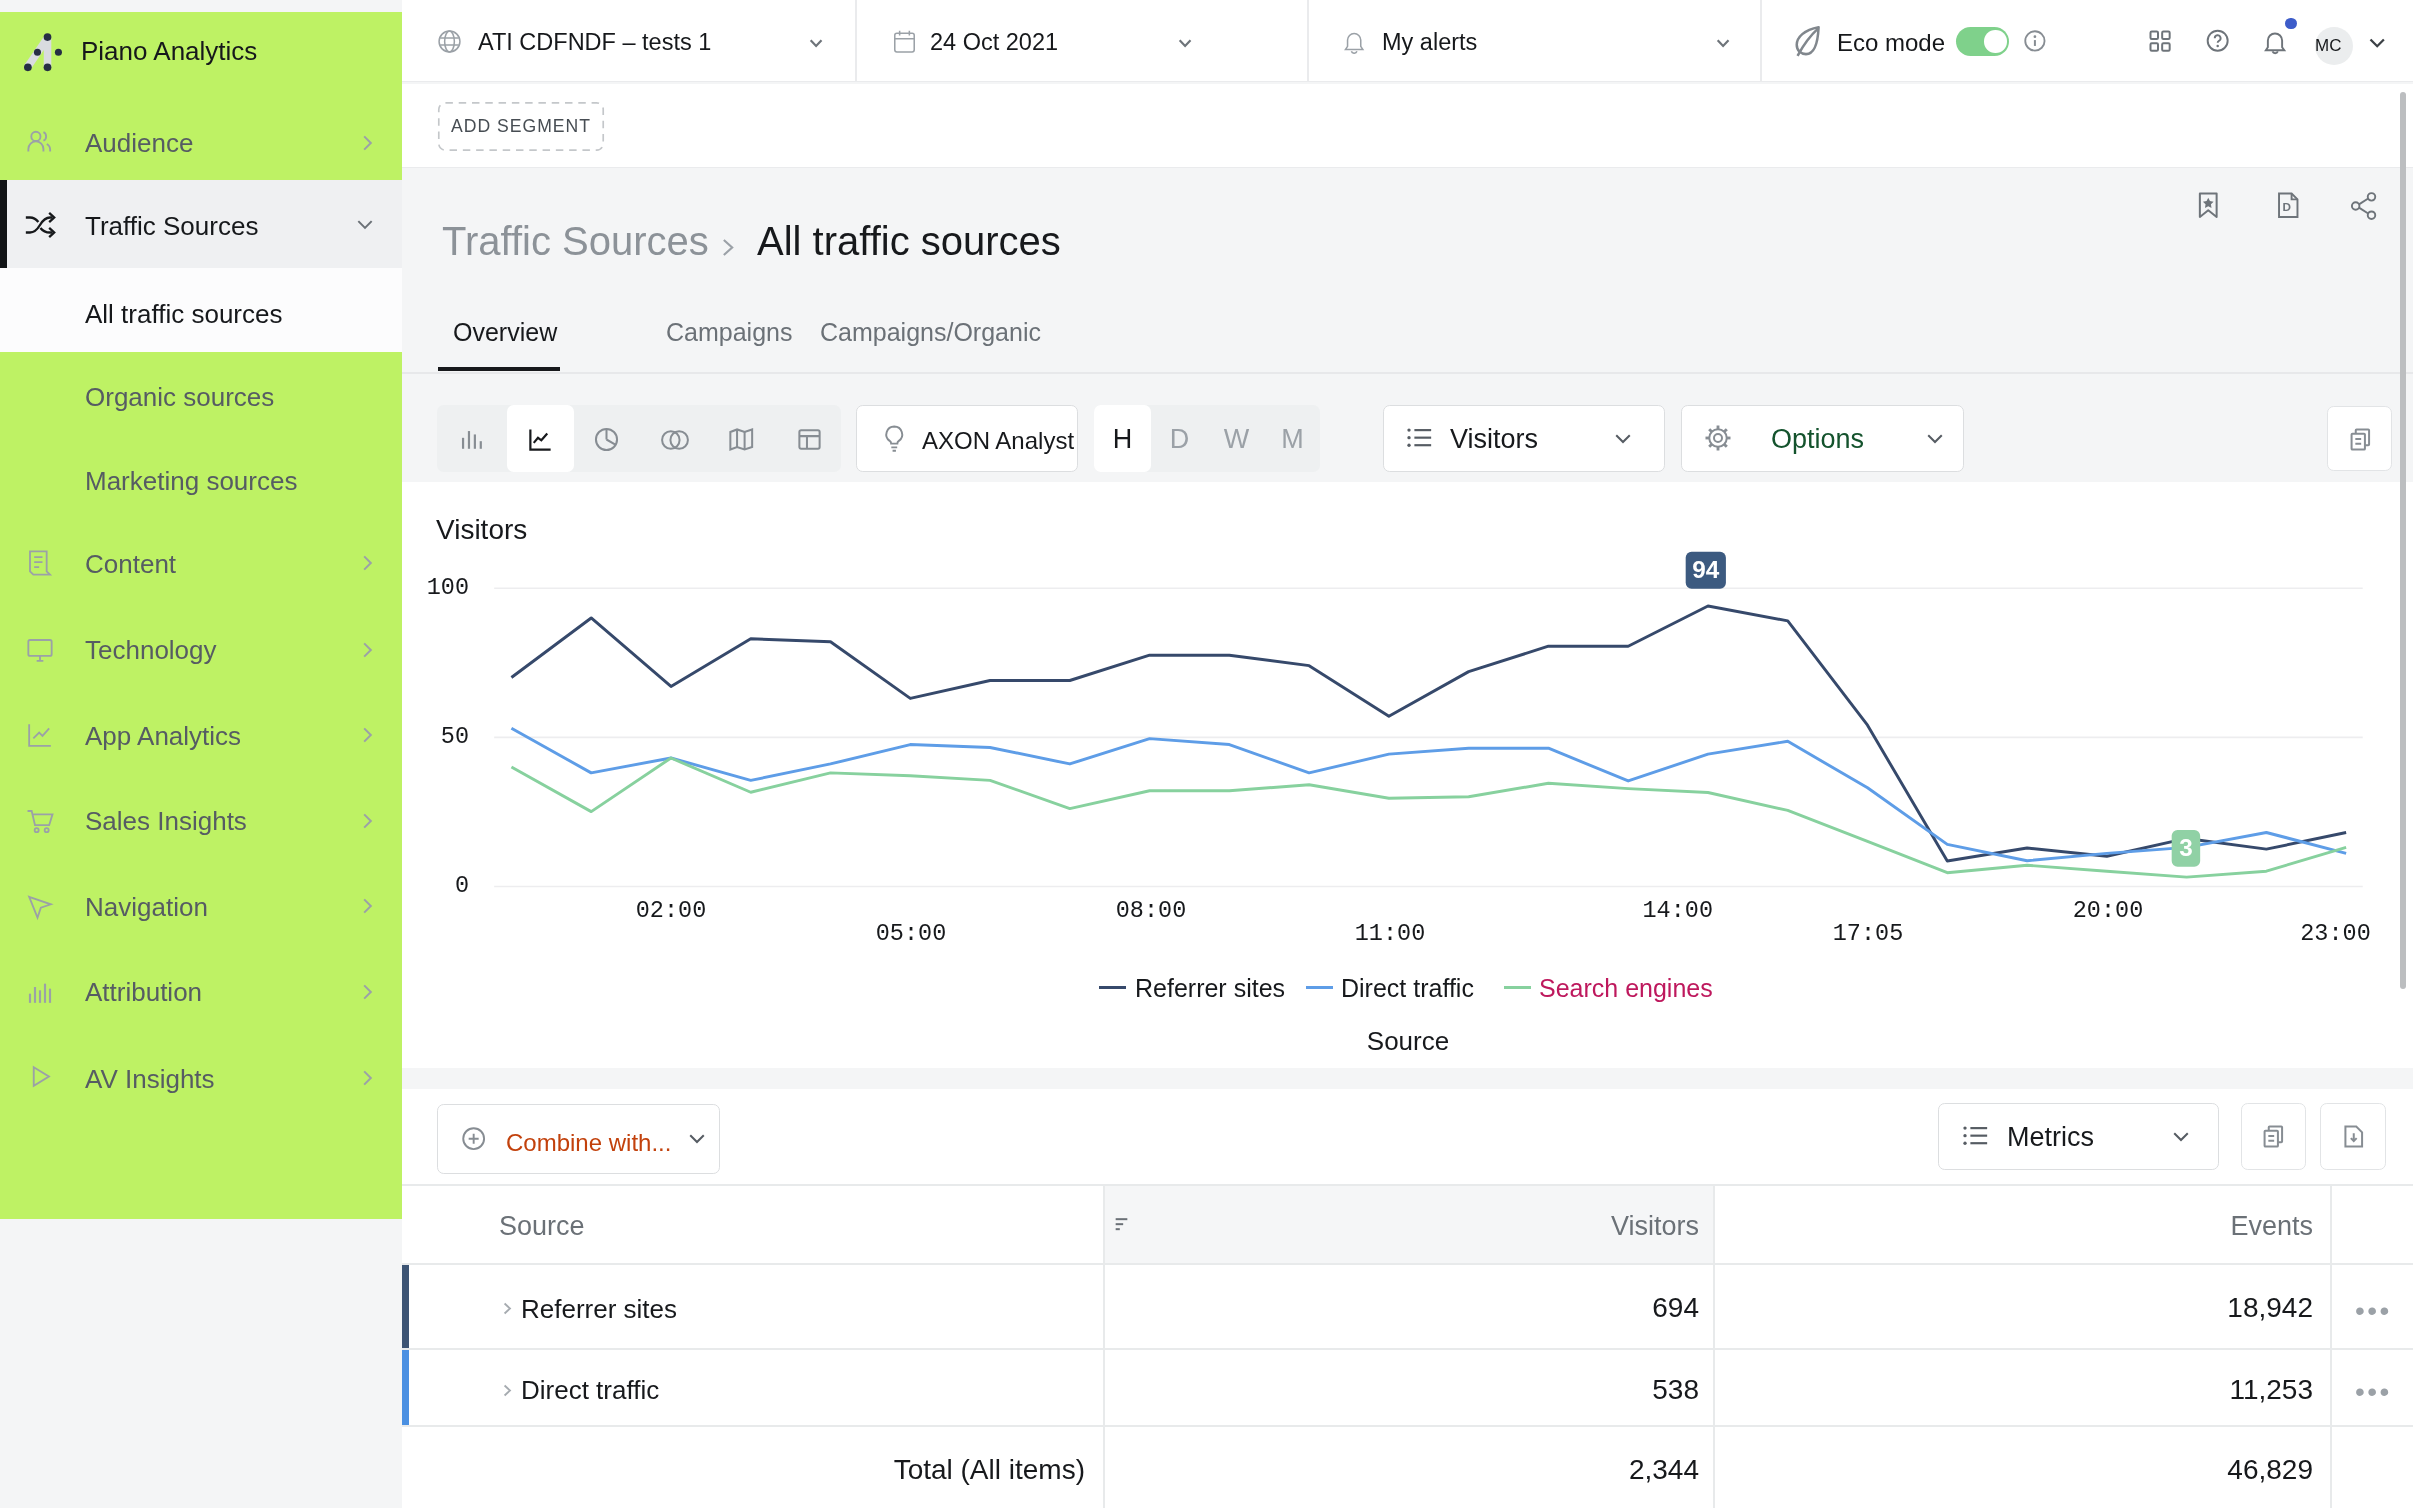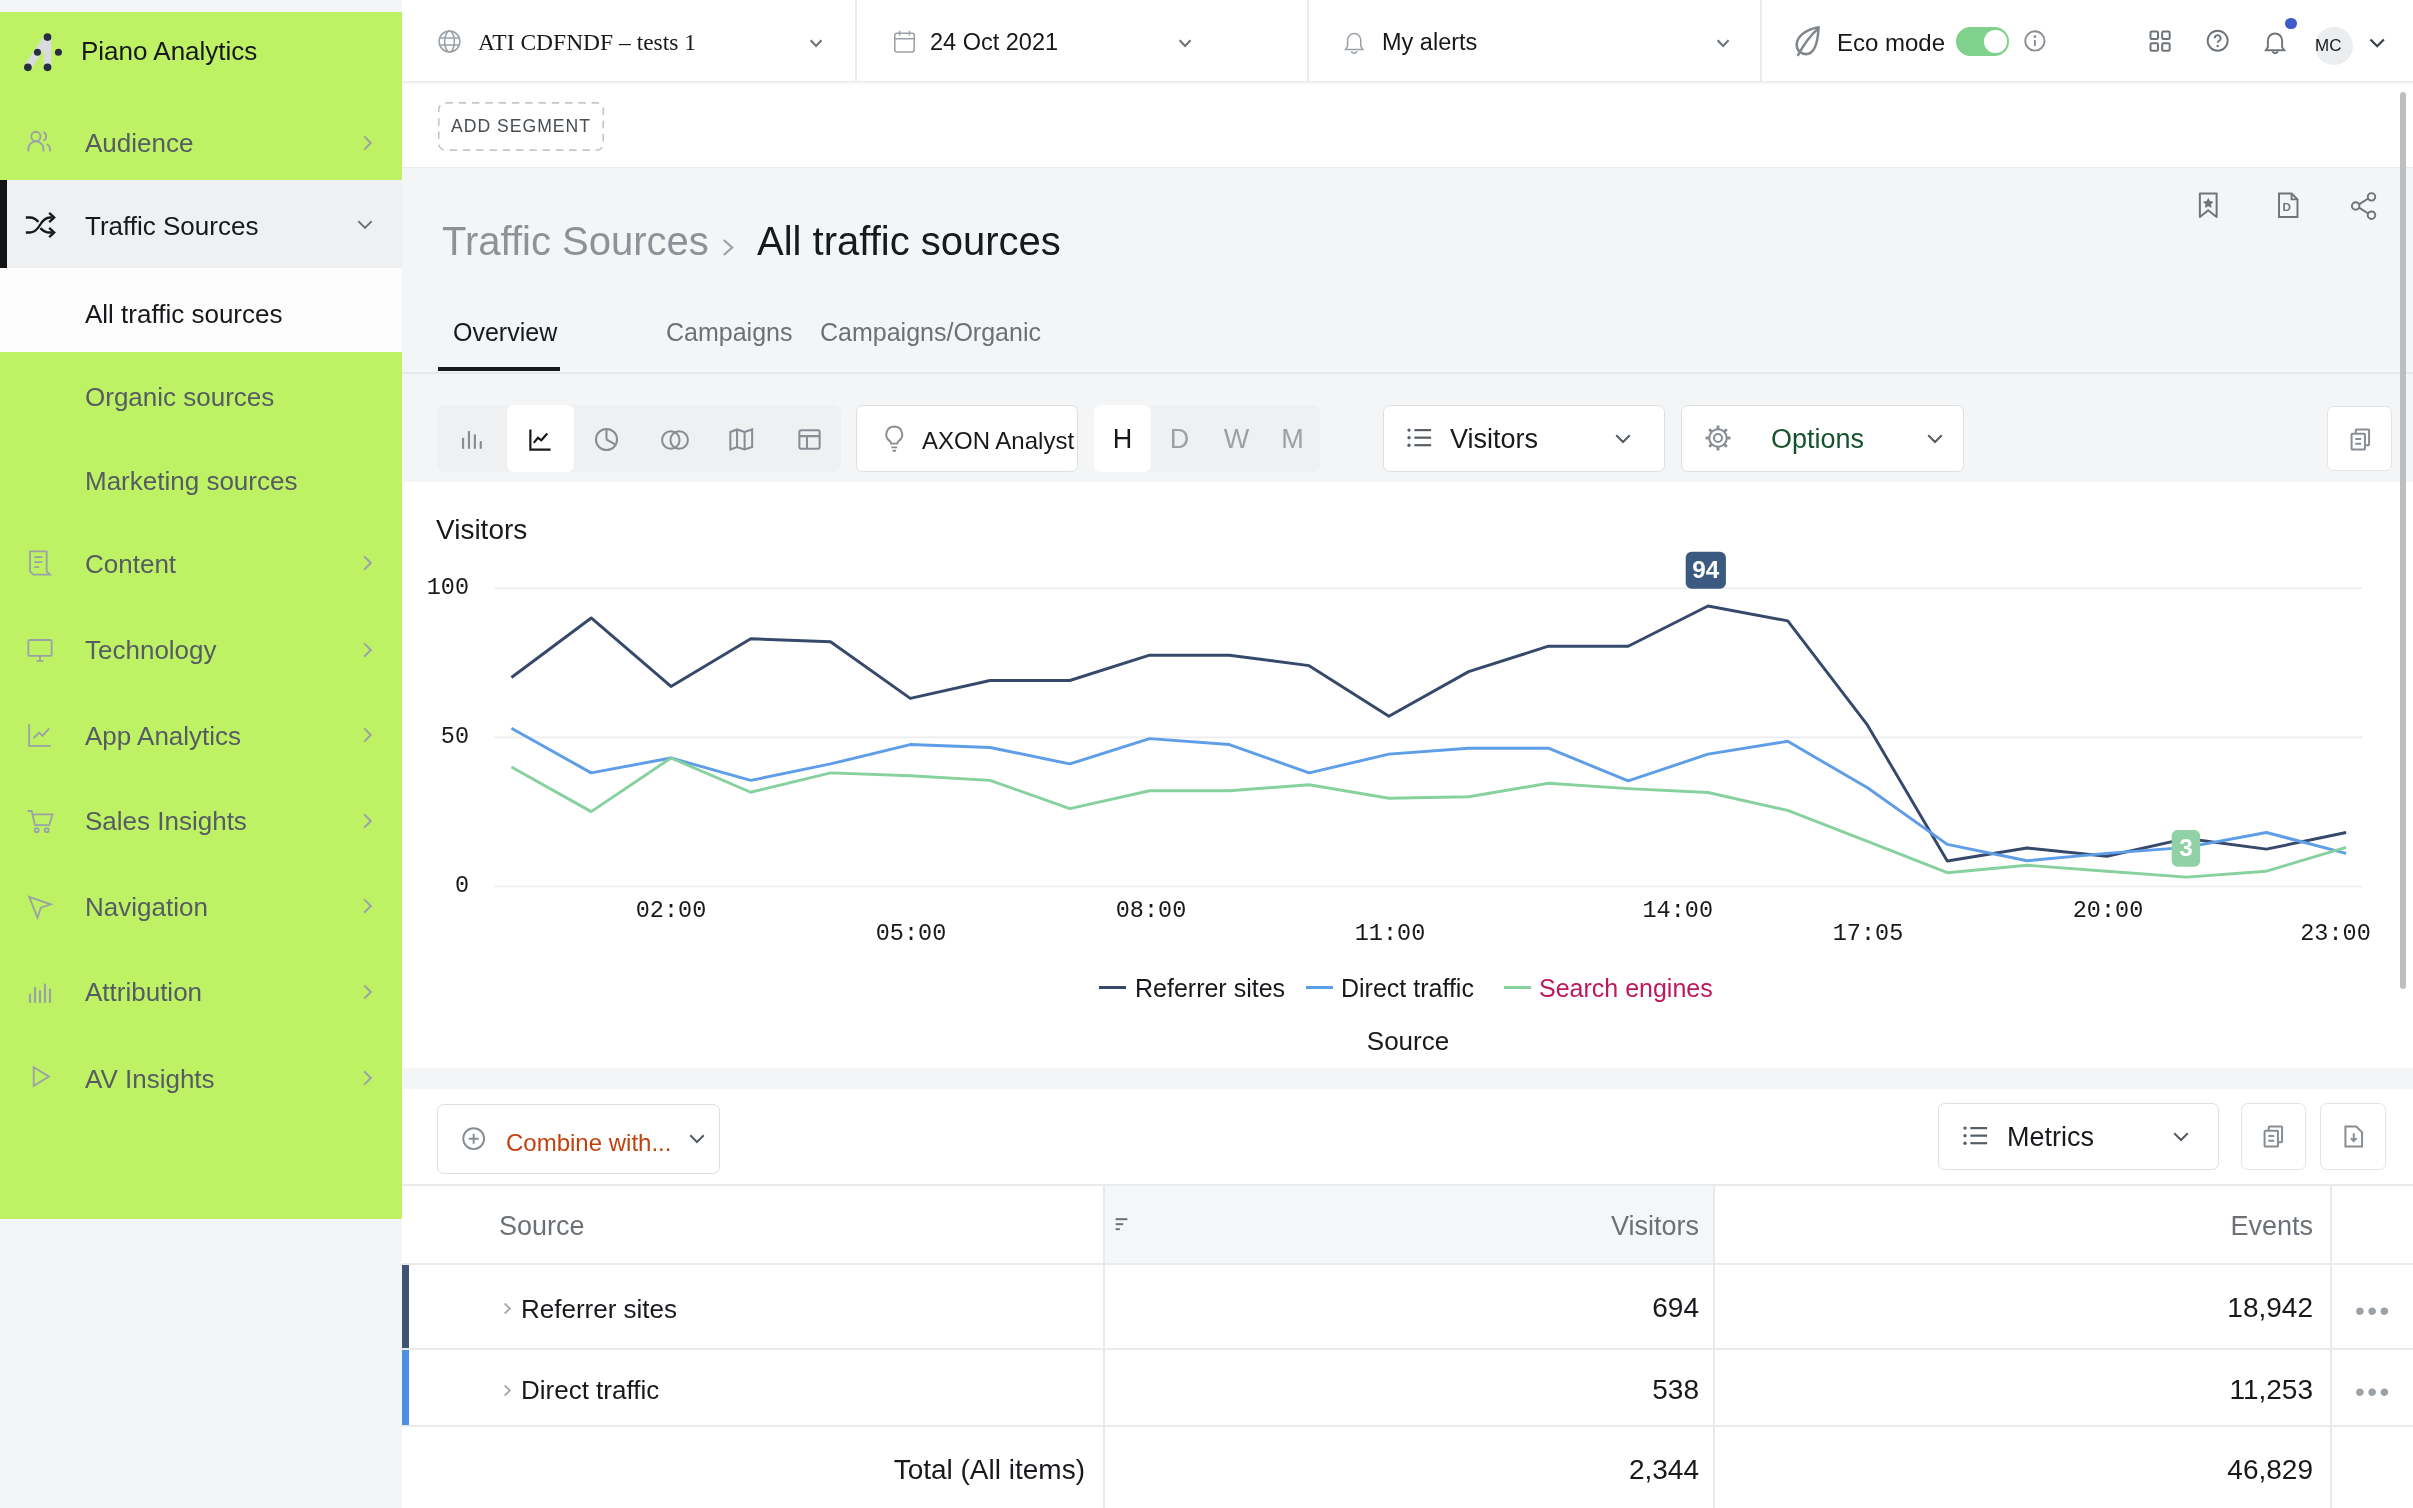--- a/index.html
+++ b/index.html
@@ -125,21 +125,21 @@
   <div class="abs" id="topbar" style="left:402px;top:0;width:2011px;height:82px;background:#fff;border-bottom:1.7px solid #eaebed;">
     <div class="abs" style="left:453px;top:0;width:1.7px;height:82px;background:#eaebed;"></div>
     <div class="abs" style="left:905px;top:0;width:1.7px;height:82px;background:#eaebed;"></div>
     <div class="abs" style="left:1358px;top:0;width:1.7px;height:82px;background:#eaebed;"></div>
 
     <svg class="abs ic" style="left:35px;top:29px;" width="25" height="25" viewBox="0 0 36 36">
       <circle cx="18" cy="18" r="15"></circle>
       <ellipse cx="18" cy="18" rx="7" ry="15"></ellipse>
       <path d="M4.5 13 h27 M4.5 23 h27"></path>
     </svg>
-    <div class="abs" style="left:76px;top:29px;font-size:23.5px;color:#16181b;font-family:Liberation Serif, serif;">ATI CDFNDF – tests 1</div>
+    <div class="abs" style="left:76px;top:29px;font-size:23.5px;color:#16181b;">ATI CDFNDF – tests 1</div>
     <svg class="abs" style="left:407px;top:38px;" width="14.2" height="11" viewBox="0 0 17 13">
         <path d="M2 2.5 l6.5 7 6.5-7" stroke="#6e747a" stroke-width="2.6" fill="none"></path>
       </svg>
 
     <svg class="abs ic" style="left:490px;top:29px;" width="25" height="25" viewBox="0 0 36 36">
       <rect x="4" y="6" width="28" height="27" rx="3"></rect>
       <path d="M4 14 h28 M11 2.5 v7 M25 2.5 v7"></path>
     </svg>
     <div class="abs" style="left:528px;top:29px;font-size:23.5px;color:#16181b;">24 Oct 2021</div>
     <svg class="abs" style="left:776px;top:38px;" width="14.2" height="11" viewBox="0 0 17 13">

